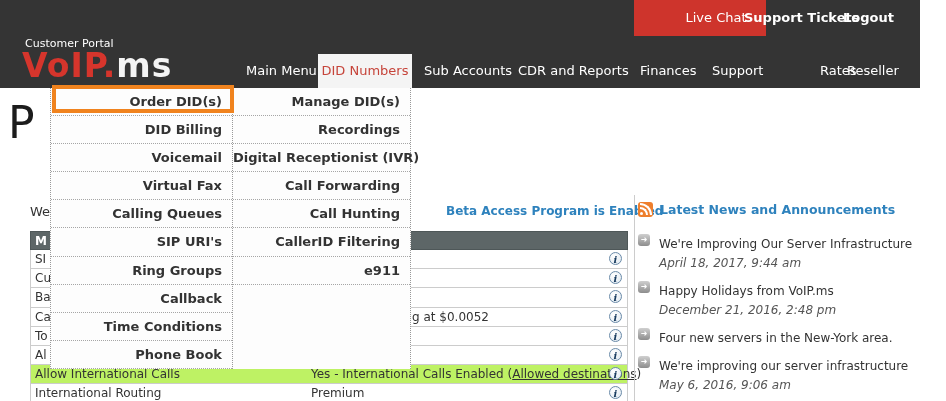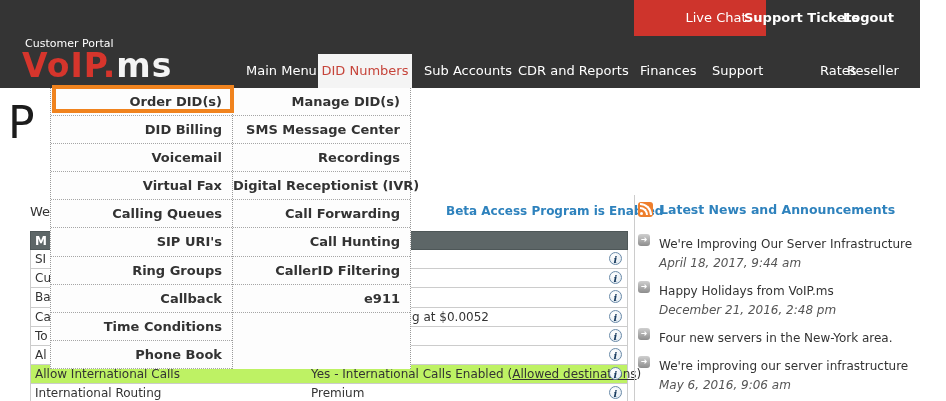--- a/index.html
+++ b/index.html
@@ -194,21 +194,20 @@
     <div class="dditem">Virtual Fax</div>
     <div class="dditem">Calling Queues</div>
     <div class="dditem">SIP URI's</div>
     <div class="dditem">Ring Groups</div>
     <div class="dditem">Callback</div>
     <div class="dditem">Time Conditions</div>
     <div class="dditem">Phone Book</div>
   </div>
   <div class="ddcol right">
     <div class="dditem">Manage DID(s)</div>
-    <div class="dditem">SMS Message Center</div>
     <div class="dditem">Recordings</div>
     <div class="dditem">Digital Receptionist (IVR)</div>
     <div class="dditem">Call Forwarding</div>
     <div class="dditem">Call Hunting</div>
     <div class="dditem">CallerID Filtering</div>
     <div class="dditem">e911</div>
   </div>
 </div>
 
 <div class="highlight"></div>

